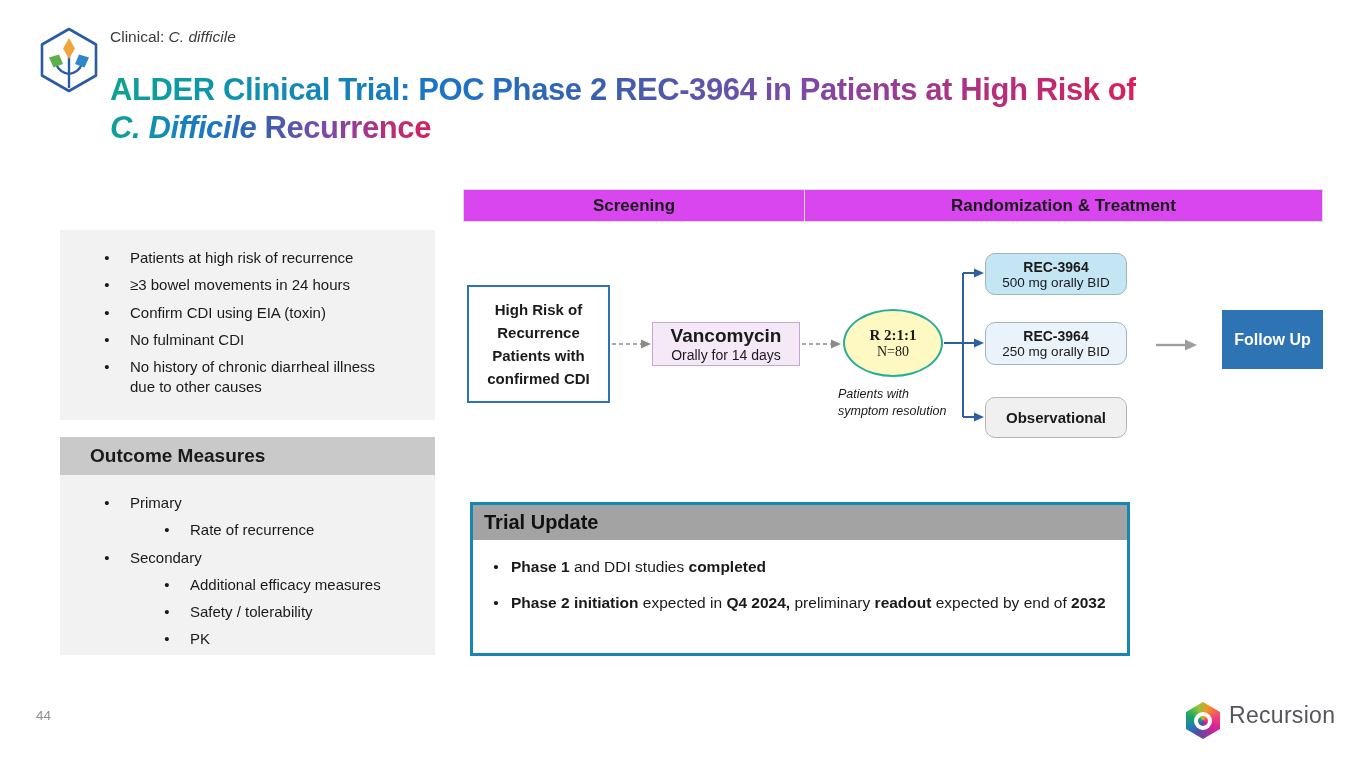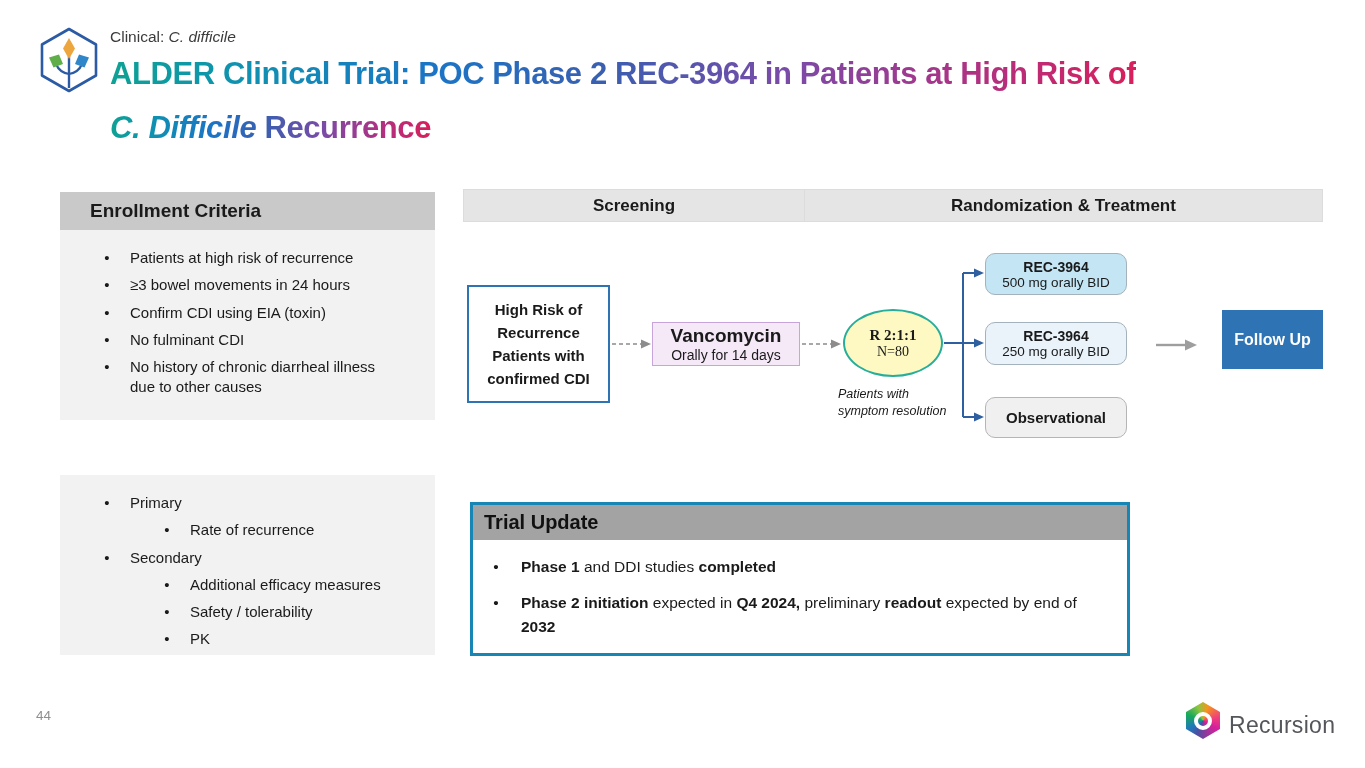--- a/index.html
+++ b/index.html
@@ -2,21 +2,21 @@
 <html><head>
 <meta charset="utf-8">
 <style>
   html,body{margin:0;padding:0;background:#fff;}
   .slide{position:relative;width:1365px;height:768px;background:#ffffff;
          font-family:"Liberation Sans",sans-serif;overflow:hidden;color:#1a1a1a;}
 
   
   .alder-icon{position:absolute;left:37px;top:26px;width:64px;height:68px;}
   .eyebrow{position:absolute;left:110px;top:28px;font-size:15.5px;color:#3b3b3b;}
-  .title-l1{position:absolute;left:110px;top:56px;white-space:nowrap;}
+  .title-l1{position:absolute;left:110px;top:72px;white-space:nowrap;}
   .title-l2{position:absolute;left:110px;top:110px;white-space:nowrap;}
   .grad-text{display:inline-block;font-weight:700;font-size:31px;letter-spacing:-0.4px;
     background:linear-gradient(90deg,#0EA294 0%,#0F93AF 12%,#1B74C6 32%,#3A5FB0 48%,#7A4BA8 66%,#A93487 82%,#D81F5B 100%);
     -webkit-background-clip:text;background-clip:text;color:transparent;-webkit-text-fill-color:transparent;}
 
   
   .panel-header{position:absolute;left:60px;width:375px;height:38px;background:#C9C9C9;
     display:flex;align-items:center;padding-left:30px;box-sizing:border-box;
     font-weight:700;font-size:19px;}
   #enroll-header{top:192px;}
@@ -26,21 +26,21 @@
   #outcome-body{top:475px;height:180px;}
   .b-row{display:flex;align-items:flex-start;font-size:15px;line-height:1.35;margin-bottom:7px;}
   .b-row .dot{flex:none;width:14px;text-align:center;}
   .b-row .lab{margin-left:16px;max-width:262px;}
   .b-row.lvl1{margin-left:40px;}
   .b-row.lvl2{margin-left:100px;}
   .b-row.lvl2 .lab{max-width:230px;}
 
   
   .phase-row{position:absolute;left:463px;top:189px;width:860px;height:33px;display:flex;}
-  .phase-cell{border:1px solid #DCDCDC;background:#e5e5e5;display:flex;align-items:center;justify-content:center;
+  .phase-cell{border:1px solid #DCDCDC;background:#d946ef;display:flex;align-items:center;justify-content:center;
     font-weight:700;font-size:17px;box-sizing:border-box;}
   .phase-cell.c1{width:342px;}
   .phase-cell.c2{flex:1;margin-left:-1px;}
 
   
   .box{position:absolute;box-sizing:border-box;display:flex;flex-direction:column;
     align-items:center;justify-content:center;text-align:left;}
   .highrisk{left:467px;top:285px;width:143px;height:118px;background:#fff;
     border:2px solid #2E74B5;font-weight:700;font-size:15px;line-height:1.55;}
   .highrisk span{display:block;}
@@ -65,26 +65,26 @@
   .connectors{position:absolute;left:0;top:0;width:1365px;height:768px;pointer-events:none;}
 
   
   .trial-update{position:absolute;left:470px;top:502px;width:660px;height:154px;
     border:3px solid #1786B5;background:#fff;box-sizing:border-box;}
   .tu-header{height:35px;background:#a3a3a3;display:flex;align-items:center;
     padding-left:11px;font-size:20px;font-weight:700;color:#111;}
   .tu-body{padding:15px 18px 0 12px;}
   .tu-row{display:flex;font-size:15.5px;line-height:1.5;margin-bottom:13px;}
   .tu-row .dot{flex:none;width:22px;text-align:center;}
-  .tu-row .lab{margin-left:14px;}
+  .tu-row .lab{margin-left:4px;}
   .tu-row b{font-weight:700;}
 
   
   .page-num{position:absolute;left:36px;top:708px;font-size:13.5px;color:#8F8F8F;}
-  .brand{position:absolute;left:1186px;top:702px;display:flex;align-items:flex-end;}
+  .brand{position:absolute;left:1186px;top:702px;display:flex;align-items:flex-start;}
   .brand-icon{position:relative;width:34px;height:37px;
     clip-path:polygon(50% 0,100% 27%,100% 73%,50% 100%,0 73%,0 27%);
     background:conic-gradient(from 20deg,#F7941D,#EF3E7E 60deg,#D6219C 100deg,#93379B 145deg,#4A50A2 185deg,#2278BD 220deg,#18A85C 270deg,#8DC63F 320deg,#F7941D 360deg);}
   .brand-ring{position:absolute;left:50%;top:50%;transform:translate(-50%,-50%);
     width:10px;height:10px;border:4.5px solid #fff;border-radius:50%;}
   .brand-text{margin-left:9px;font-size:23px;color:#54565B;letter-spacing:0.3px;}
 </style>
 </head>
 <body>
 
@@ -97,21 +97,20 @@
     <path d="M32 48 C38 47 43 43 45 38" stroke="#2C5BA5" stroke-width="2.2" fill="none"></path>
     <polygon points="32,12 38,22.5 32,33 26,22.5" fill="#EDA63D"></polygon>
     <polygon points="12,31.5 22,28.5 26,38 16.5,41.5" fill="#5FAE49"></polygon>
     <polygon points="52,31.5 42,28.5 38,38 47.5,41.5" fill="#2F86C8"></polygon>
   </svg>
 
   <div class="eyebrow"><span>Clinical: </span><i>C. difficile</i></div>
   <div class="title-l1"><span class="grad-text">ALDER Clinical Trial: POC Phase 2 REC-3964 in Patients at High Risk of</span></div>
   <div class="title-l2"><span class="grad-text"><i>C. Difficile</i><span> Recurrence</span></span></div>
 
-  <div class="panel-header" id="enroll-header">Enrollment Criteria</div>
   <div class="panel-body" id="enroll-body">
       <div class="b-row lvl1">
         <span class="dot">•</span>
         <span class="lab">Patients at high risk of recurrence</span>
       </div>
       <div class="b-row lvl1">
         <span class="dot">•</span>
         <span class="lab">≥3 bowel movements in 24 hours</span>
       </div>
       <div class="b-row lvl1">
@@ -121,20 +120,21 @@
       <div class="b-row lvl1">
         <span class="dot">•</span>
         <span class="lab">No fulminant CDI</span>
       </div>
       <div class="b-row lvl1">
         <span class="dot">•</span>
         <span class="lab">No history of chronic diarrheal illness due to other causes</span>
       </div>
     </div>
 
+  <div class="panel-header" id="outcome-header">Outcome Measures</div>
   <div class="panel-body" id="outcome-body">
       <div class="b-row lvl1">
         <span class="dot">•</span>
         <span class="lab">Primary</span>
       </div>
       <div class="b-row lvl2">
         <span class="dot">•</span>
         <span class="lab">Rate of recurrence</span>
       </div>
       <div class="b-row lvl1">

